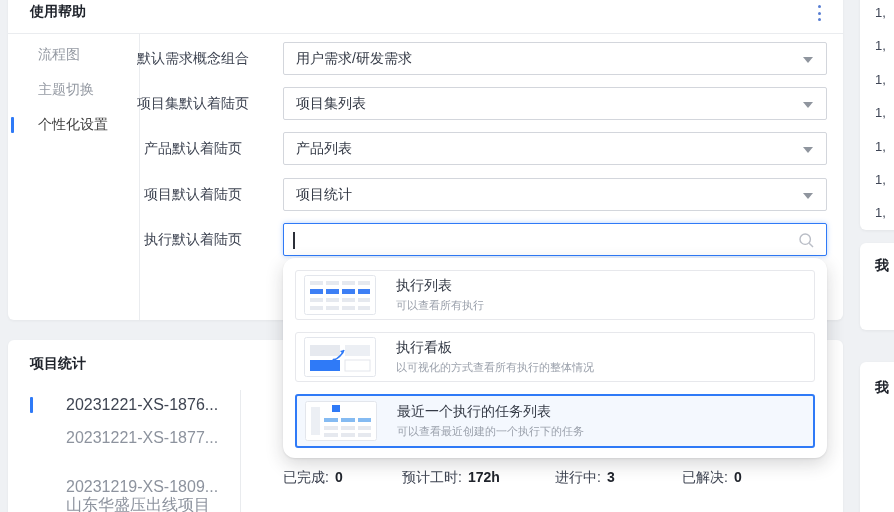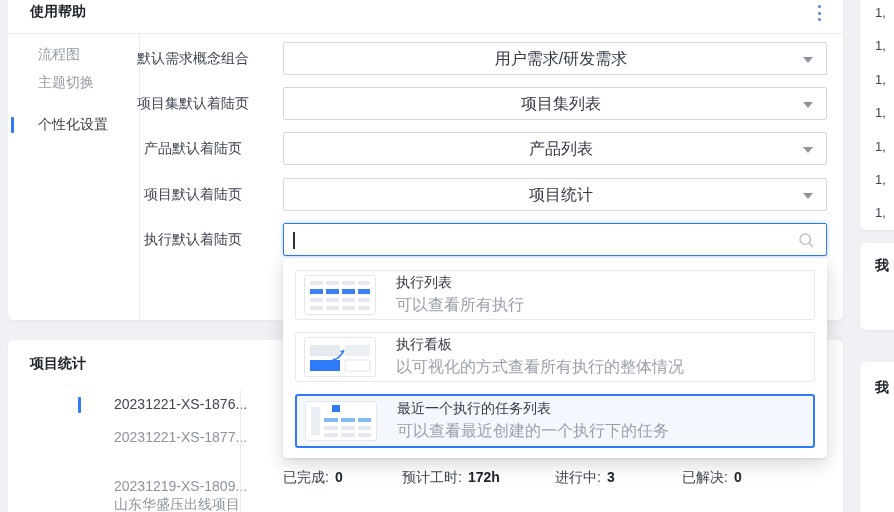--- a/index.html
+++ b/index.html
@@ -25,44 +25,44 @@
                padding-left:30px; font-size:14px; color:#959aa3; cursor:pointer; }
   .side-item.active { color:#404040; }
   .side-item .bar { display:none; }
   .side-item.active .bar { display:block; position:absolute; left:3px; top:7px; width:3px; height:16px;
                background:#2f7af7; border-radius:1px; }
 
   .frm-label { position:absolute; left:115px; width:140px; text-align:center; height:33px; line-height:33px;
                font-size:14px; color:#3d4351; }
   .select-box { position:absolute; left:275px; width:544px; height:33px; background:#fff;
                 border:1px solid #d3d6dc; border-radius:2px; cursor:pointer; }
-  .select-box .val { display:block; padding-left:12px; line-height:31px; font-size:16px; color:#323844;
-                     white-space:nowrap; overflow:hidden;text-align:center; }
+  .select-box .val { display:block; padding-left:12px; line-height:31px; font-size:14px; color:#323844;
+                     white-space:nowrap; overflow:hidden; }
   .chev { position:absolute; right:13px; top:14px; width:0; height:0;
           border-left:5px solid transparent; border-right:5px solid transparent; border-top:6px solid #8f959e; }
   .search-box { border:1px solid #2f7af7; box-shadow:0 0 5px rgba(47,122,247,.35); }
   .caret { position:absolute; left:9px; top:8px; width:1.5px; height:17px; background:#2b2f38; }
   .mag { position:absolute; right:11px; top:8px; }
 
   
   .popup { position:absolute; left:283px; top:258px; width:544px; height:200px; z-index:10;
-           background:#fff; border-radius:4px; padding:12px;
+           background:#fff; border-radius:12px; padding:12px;
            box-shadow:0 1px 2px rgba(0,0,0,.08), 0 6px 18px rgba(31,35,41,.18); }
   .opt { display:flex; align-items:center; height:50px; border:1px solid #e7e8ec; border-radius:3px;
          margin-bottom:12px; padding-left:8px; background:#fff; cursor:pointer; }
   .opt.selected { border:2px solid #2f7af7; background:#f4f8fe; height:54px; margin-bottom:0; }
   .opt .txt { margin-left:20px; }
   .opt .t { font-size:14px; color:#343a46; margin-bottom:3px; }
-  .opt .d { font-size:16px; color:#9aa0ab; }
+  .opt .d { font-size:11px; color:#9aa0ab; }
 
   
   .stats-panel { left:8px; top:340px; width:835px; height:180px; z-index:1; }
   .sp-title { position:absolute; left:22px; top:15px; font-size:14px; font-weight:bold; color:#20242c; }
   .proj-item { position:absolute; left:0; width:230px; height:33px; line-height:33px; padding-left:58px;
-               font-size:14px; color:#8d939e; white-space:nowrap; overflow:hidden; cursor:pointer;margin-left:48px; }
+               font-size:16px; color:#8d939e; white-space:nowrap; overflow:hidden; cursor:pointer; }
   .proj-item.active { color:#3f4552; }
   .proj-item .bar { display:none; }
   .proj-item.active .bar { display:block; position:absolute; left:22px; top:9px; width:3px; height:16px;
                background:#2f7af7; border-radius:1px; }
   .proj-divider { position:absolute; left:232px; top:50px; bottom:-20px; width:1px; background:#e9ebee; }
   .stat { position:absolute; top:128px; height:18px; line-height:18px; font-size:14px; color:#3d4351; white-space:nowrap; }
   .stat b { color:#20242c; margin-left:6px; }
 
   
   .r-card { left:860px; width:60px; background:#fff; border-radius:6px; box-shadow:0 1px 3px rgba(31,35,41,.06); z-index:1; }
@@ -82,21 +82,21 @@
       <i></i>
       <i></i>
     </div>
   <div class="hp-divider"></div>
   <div class="side-divider"></div>
 
   <div class="side-item" style="top:50px">
     
     <span>流程图</span>
   </div>
-  <div class="side-item" style="top:78px">
+  <div class="side-item" style="top:85px">
     
     <span>主题切换</span>
   </div>
   <div class="side-item active" style="top:120px">
     <span class="bar"></span>
     <span>个性化设置</span>
   </div>
 
   <div class="frm-label" style="top:52px">默认需求概念组合</div>
   <div class="select-box" style="top:52px">

